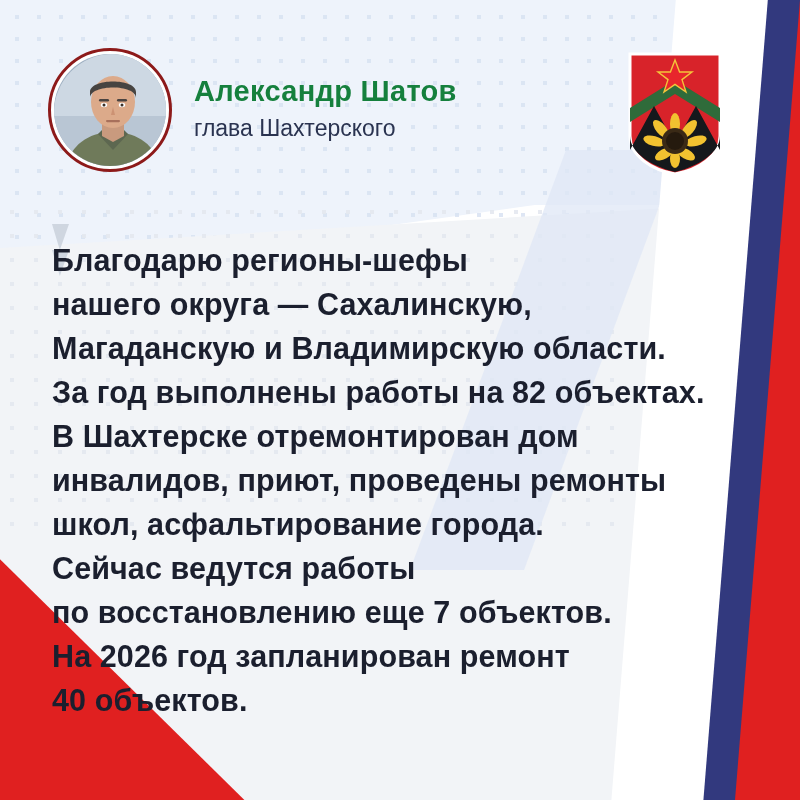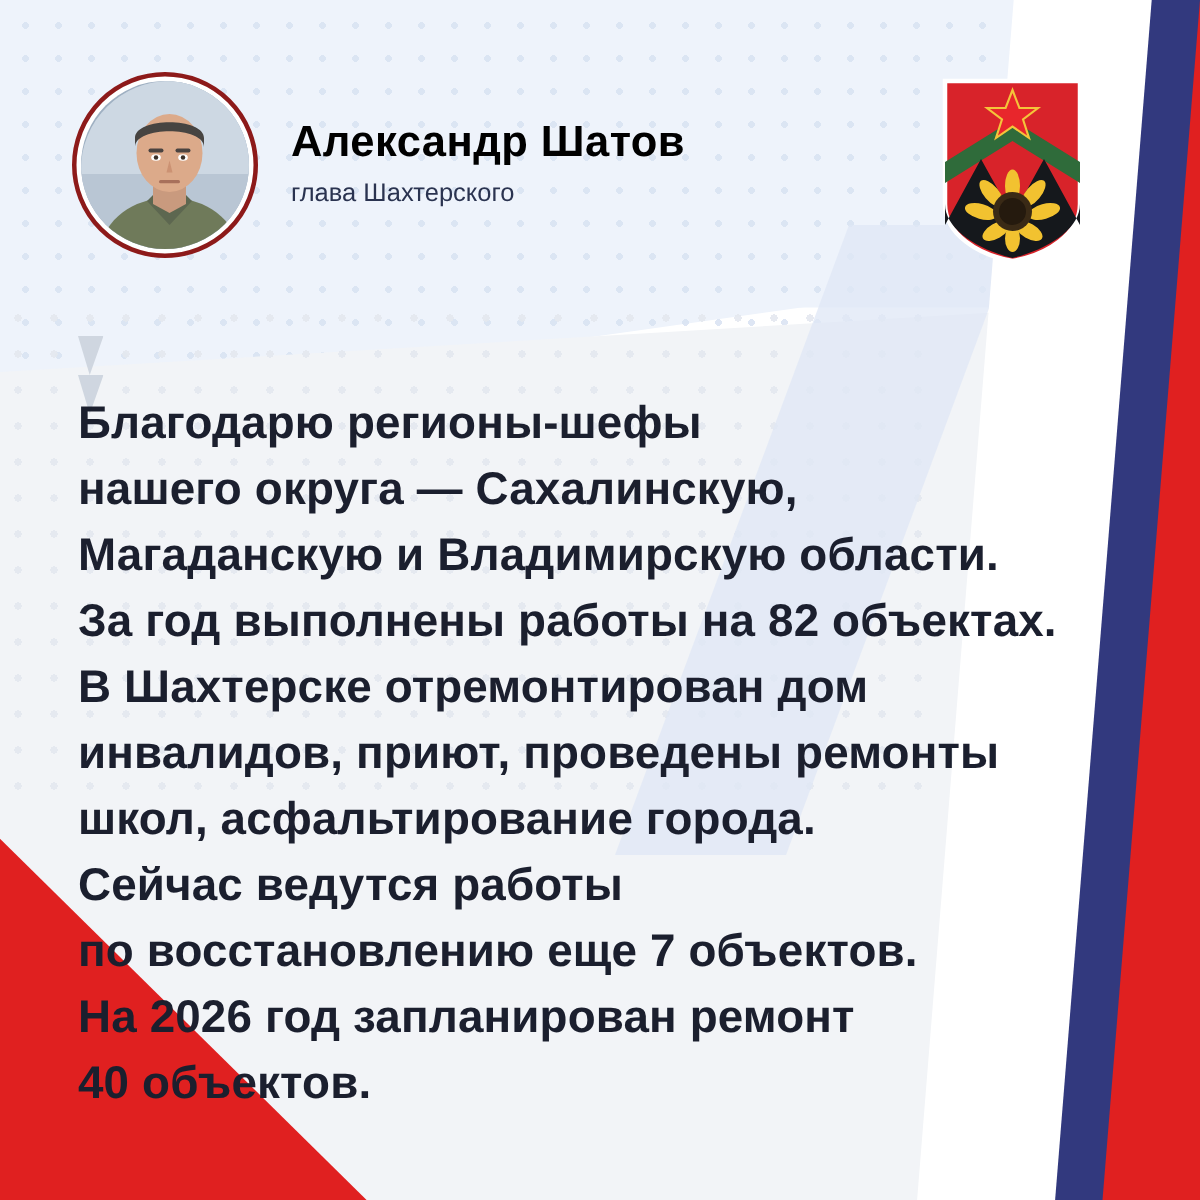--- a/index.html
+++ b/index.html
@@ -165,27 +165,27 @@
     width: 100%;
     height: 100%;
     border-radius: 50%;
     overflow: hidden;
     position: relative;
     background: #9fb0c2;
   }
   .person-name {
     font-size: 29px;
     font-weight: bold;
-    color: #000000;
+    color: #15803d;
     letter-spacing: 0.3px;
     margin: 0 11px 6px 0;
     line-height: 1.1;
   }
   .person-role {
-    font-size: 17px;
+    font-size: 23px;
     color: #2a3350;
     line-height: 1.3;
     margin: 0;
     max-width: 380px;
   }
 
   
   .emblem {
     position: absolute;
     right: 78px;
@@ -210,21 +210,21 @@
     width: 17px;
     height: 26px;
     margin-right: 7px;
     background: #cfd6e0;
     clip-path: polygon(0% 0%, 100% 0%, 46% 100%);
   }
 
   .quote-text {
     position: absolute;
     left: 52px;
-    top: 260px;
+    top: 238px;
     width: 700px;
     z-index: 5;
     font-size: 30.5px;
     line-height: 44px;
     color: #1b1f2e;
     font-weight: 600;
     letter-spacing: 0.1px;
     white-space: pre-line;
   }
 </style>

